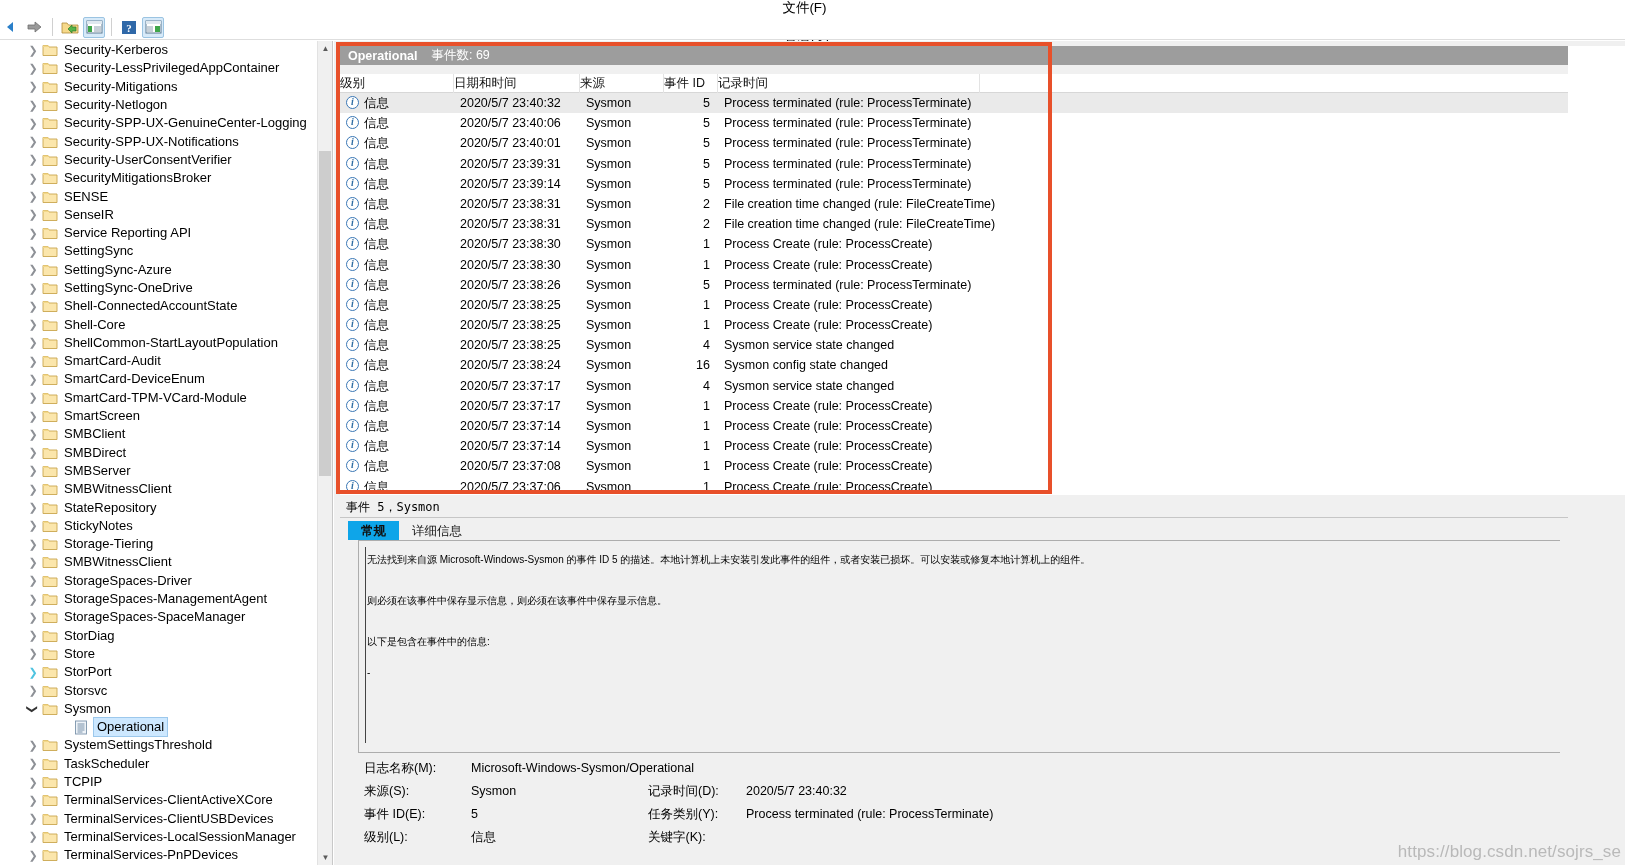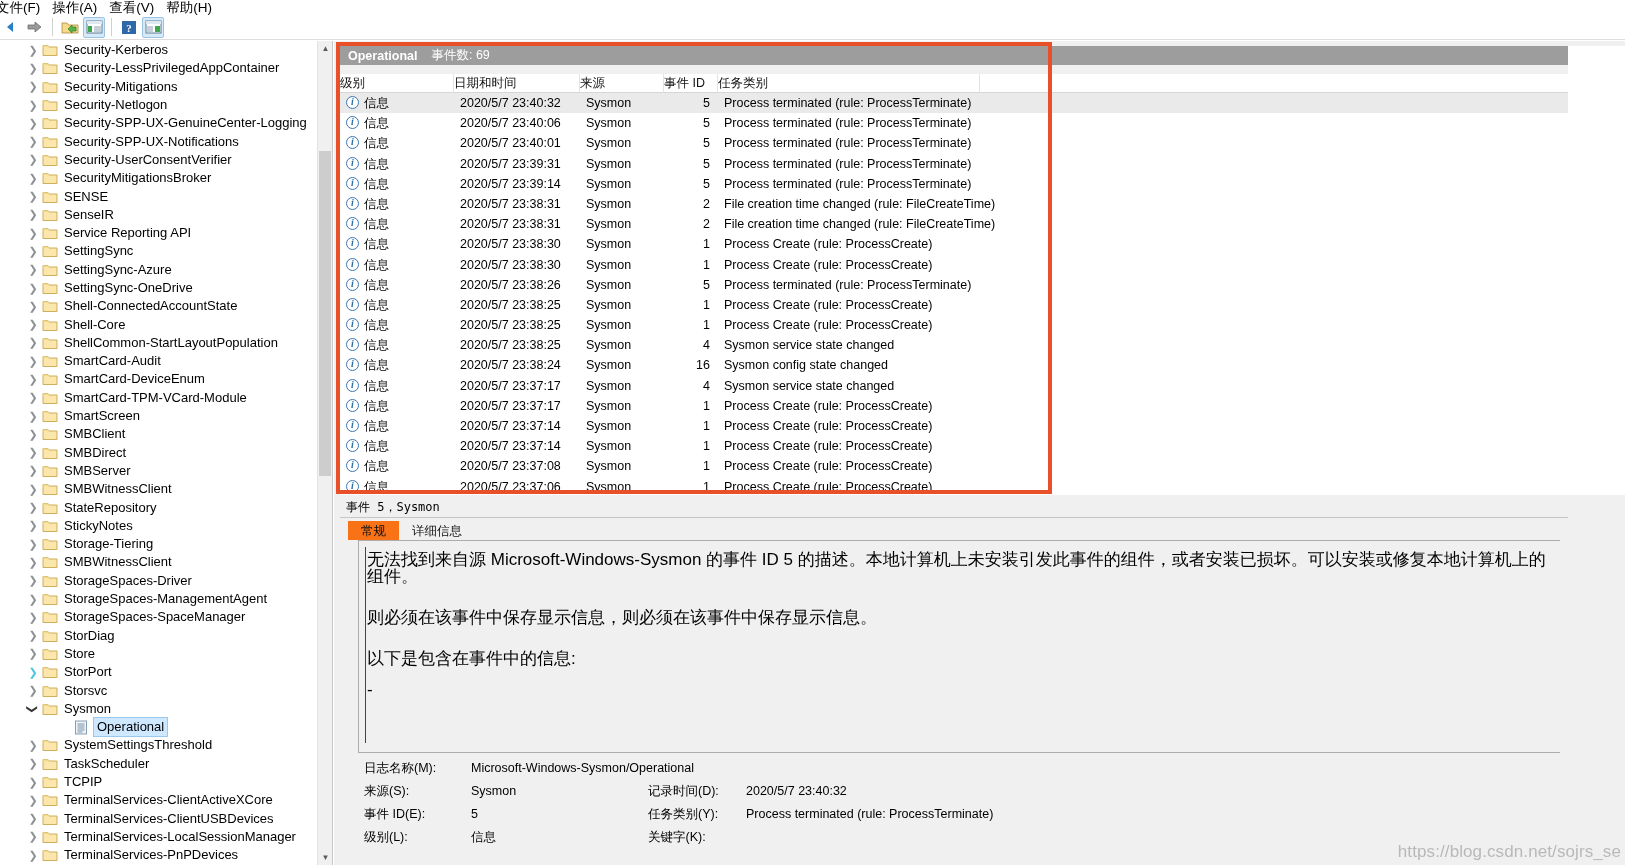--- a/index.html
+++ b/index.html
@@ -12,20 +12,21 @@
     font-size: 13px;
     color: #000;
   }
   #app { position: relative; width: 1625px; height: 865px; }
 
   
   .menubar {
     position: absolute; left: 0; top: 0; width: 1625px; height: 15px;
     background: #fff; display: flex; align-items: center;
     padding-left: 0px;
+    flex-direction: column;
   }
   .menuitem {
     font-size: 13.5px; color: #000; padding: 0 12px 0 0;
     line-height: 15px; white-space: nowrap; cursor: default;
   }
   .menuitem:first-child { margin-left: -4px; }
 
   
   .toolbar {
     position: absolute; left: 0; top: 15px; width: 1625px; height: 25px;
@@ -147,26 +148,26 @@
   .detail-header .dh-text { font-family: "DejaVu Sans Mono", monospace; font-size: 12px; }
   .tabs {
     position: absolute; left: 340px; top: 519px; width: 1228px; height: 21px;
     display: flex; align-items: flex-end; padding-left: 8px; gap: 0px;
     background: #f0f0f0;
   }
   .tab {
     height: 19px; line-height: 19px; padding: 0 12px; font-size: 12.5px;
     background: #f0f0f0; color: #111; border: 1px solid transparent;
   }
-  .tab.active { background: #f97316; }
+  .tab.active { background: #0ea5e9; font-weight: bold; }
   .desc-box {
     position: absolute; left: 358px; top: 540px;
     width: 1202px; height: 213px;
     background: #f0f0f0; border: 1px solid #adadad; border-right: none;
-    overflow: hidden; padding: 10px 0 0 8px; font-size: 17px;
+    overflow: hidden; padding: 10px 0 0 8px; font-size: 10px;
   }
   .desc-box p { margin: 0 0 24px 0; line-height: 17px; }
   .desc-box p.tight { margin-bottom: 14px; }
   .desc-caret {
     position: absolute; left: 6px; top: 6px; width: 1px; height: 196px;
     background: #444;
   }
   .meta {
     position: absolute; left: 358px; top: 757px; width: 1210px; height: 108px;
     background: #f0f0f0; font-size: 12.5px;
@@ -631,21 +632,21 @@
   <div class="list-caption">
     <span class="t1">Operational</span>
     <span class="t2">事件数: 69</span>
   </div>
 
   <div class="col-head" id="col-head">
       <div class="ch" style="left: 0px; width: 114px;">级别</div>
       <div class="ch" style="left: 114px; width: 126px;">日期和时间</div>
       <div class="ch" style="left: 240px; width: 84px;">来源</div>
       <div class="ch" style="left: 324px; width: 54px;">事件 ID</div>
-      <div class="ch" style="left: 378px; width: 262px;">任务类别</div>
+      <div class="ch" style="left: 378px; width: 262px;">记录时间</div>
     </div>
 
   <div class="list-body" id="list-body">
       <div class="ev-row sel">
         <div class="c" style="left:6px;width:114px"><span class="ev-icon"></span><span style="margin-left:5px">信息</span></div>
         <div class="c" style="left:120px;width:126px">2020/5/7 23:40:32</div>
         <div class="c" style="left:246px;width:84px">Sysmon</div>
         <div class="c" style="left:324px;width:46px;text-align:right">5</div>
         <div class="c" style="left:384px;width:650px">Process terminated (rule: ProcessTerminate)</div>
       </div>

